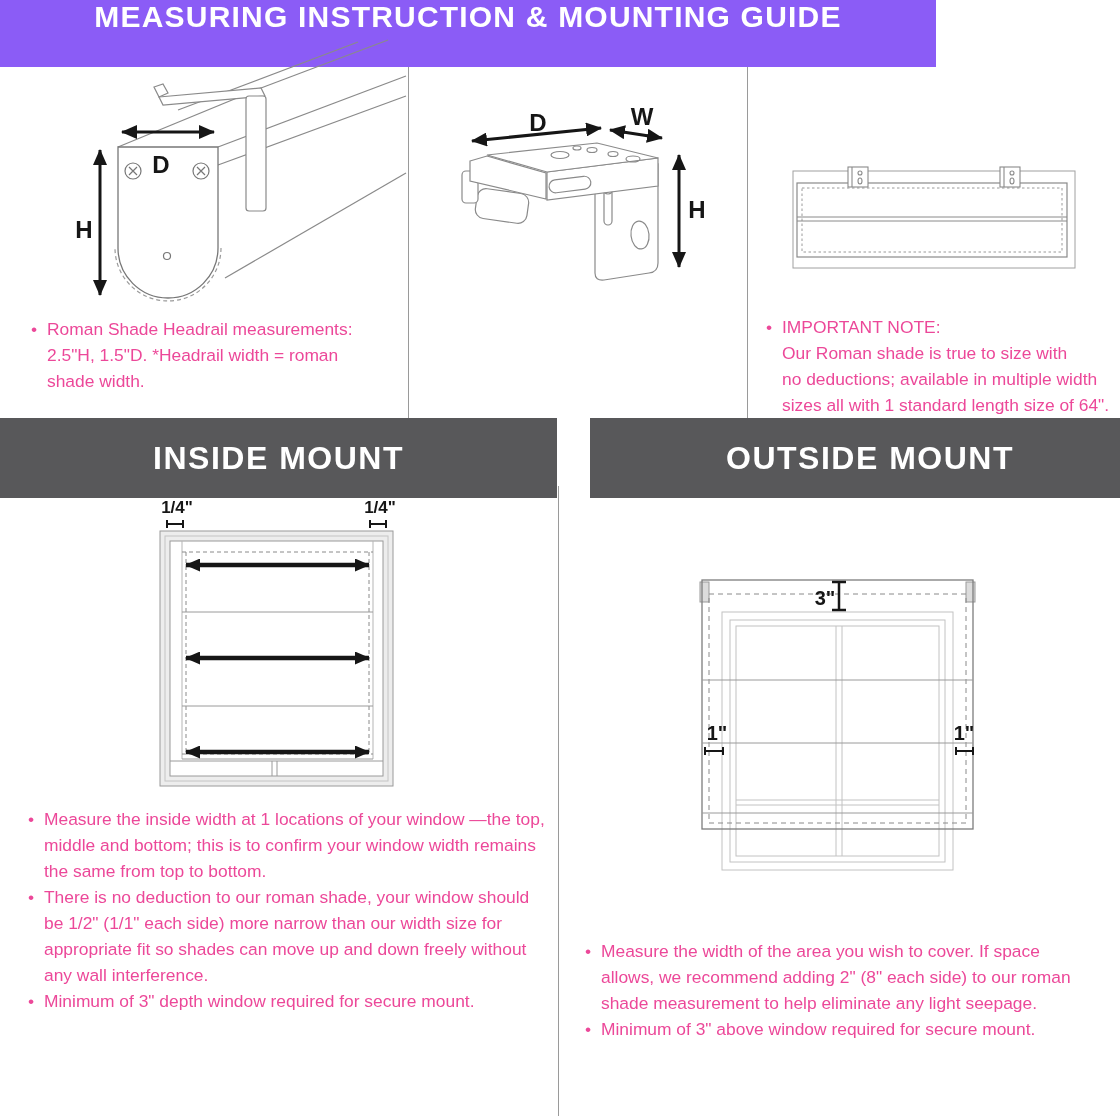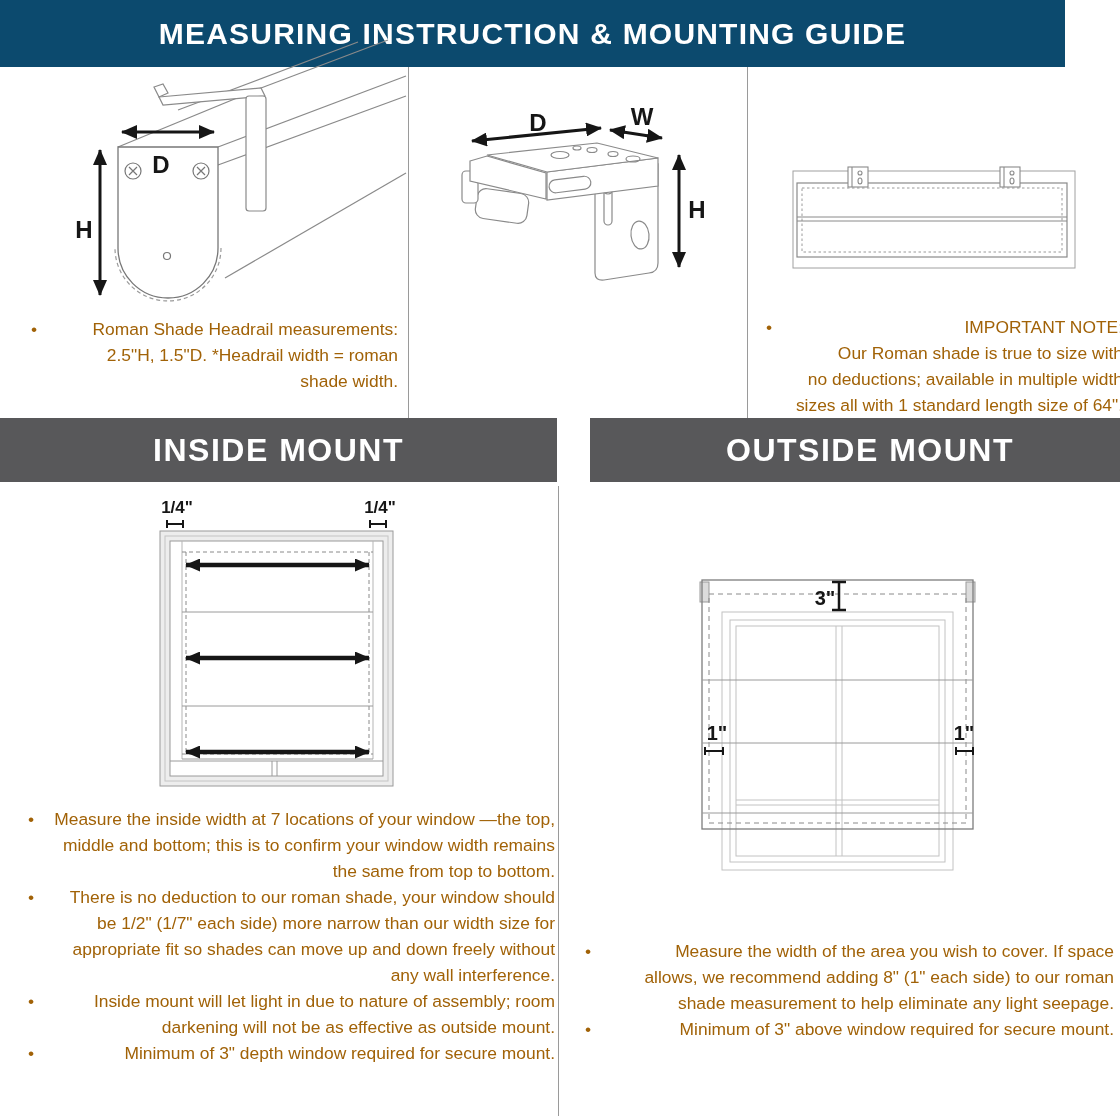--- a/index.html
+++ b/index.html
@@ -1,33 +1,33 @@
 <!DOCTYPE html>
 <html><head>
 <meta charset="utf-8">
 <style>
   html,body { margin:0; padding:0; background:#ffffff; }
   .page {
     position:relative; width:1120px; height:1120px; background:#fff;
     font-family:"Liberation Sans", sans-serif; overflow:hidden;
   }
   .topbar {
-    position:absolute; left:0; top:0; width:1065px; height:67px;
-    background:#0c4a6e; color:#fff; display:flex; align-items:center; justify-content:center;
+    position:absolute; left:0; top:0; width:936px; height:67px;
+    background:#8b5cf6; color:#fff; display:flex; justify-content:center;
     font-weight:bold; font-size:30px; letter-spacing:1.2px;
   }
   .secbar {
-    position:absolute; top:418px; height:64px; background:#58585a; color:#fff;
+    position:absolute; top:418px; height:80px; background:#58585a; color:#fff;
     display:flex; align-items:center; justify-content:center;
     font-weight:bold; font-size:32px; letter-spacing:1.5px;
   }
   .secbar.left  { left:0;   width:557px; }
   .secbar.right { left:560px; width:560px;margin-left:30px; }
   .vdiv { position:absolute; width:1px; background:#9a9a9a; }
-  .note, .blist { position:absolute; color:#a16207; font-size:17.4px; line-height:26px;text-align:right; }
+  .note, .blist { position:absolute; color:#ec4899; font-size:17.4px; line-height:26px; }
   .bullet { position:relative; padding-left:17px; white-space:pre-line; }
   .bullet::before { content:"\2022"; position:absolute; left:1px; top:0; }
   svg { position:absolute; overflow:visible; }
   svg * { vector-effect:none; }
   .dim    { font:bold 24px "Liberation Sans", sans-serif; fill:#161616; }
   .dim-md { font:bold 20px "Liberation Sans", sans-serif; fill:#161616; }
   .dim-sm { font:bold 17px "Liberation Sans", sans-serif; fill:#161616; }
 </style>
 </head>
 <body>
@@ -205,29 +205,27 @@
     </g>
 
     <g stroke="#161616" stroke-width="4.5">
       <line x1="31" y1="68" x2="214" y2="68" marker-start="url(#m4)" marker-end="url(#m4)"></line>
       <line x1="31" y1="161" x2="214" y2="161" marker-start="url(#m4)" marker-end="url(#m4)"></line>
       <line x1="31" y1="255" x2="214" y2="255" marker-start="url(#m4)" marker-end="url(#m4)"></line>
     </g>
   </svg>
 
   <div class="blist" style="left:27px; top:806px; width:528px;">
-    <div class="bullet">Measure the inside width at 7 locations of your window —the top,
+    <div class="bullet">Measure the inside width at 1 locations of your window —the top,
 middle and bottom; this is to confirm your window width remains
 the same from top to bottom.</div>
     <div class="bullet">There is no deduction to our roman shade, your window should
-be 1/2" (1/7" each side) more narrow than our width size for
+be 1/2" (1/1" each side) more narrow than our width size for
 appropriate fit so shades can move up and down freely without
 any wall interference.</div>
-    <div class="bullet">Inside mount will let light in due to nature of assembly; room
-darkening will not be as effective as outside mount.</div>
     <div class="bullet">Minimum of 3" depth window required for secure mount.</div>
   </div>
 
   <svg style="left:660px; top:562px;" width="340" height="346" viewBox="0 0 340 346">
 
     <g stroke="#c2c2c2" stroke-width="1" fill="none">
       <rect x="62" y="50" width="231" height="258"></rect>
       <rect x="70" y="58" width="215" height="242"></rect>
       <rect x="76" y="64" width="203" height="230"></rect>
       <line x1="176" y1="64" x2="176" y2="294"></line>
@@ -252,19 +250,19 @@
     <text class="dim-md" x="57" y="178" text-anchor="middle">1"</text>
     <text class="dim-md" x="304" y="178" text-anchor="middle">1"</text>
     <g stroke="#161616" stroke-width="2" fill="none">
       <path d="M45,185 V193 M45,189 H63 M63,185 V193"></path>
       <path d="M296,185 V193 M296,189 H313 M313,185 V193"></path>
     </g>
   </svg>
 
   <div class="blist" style="left:584px; top:938px; width:530px;">
     <div class="bullet">Measure the width of the area you wish to cover. If space
-allows, we recommend adding 8" (1" each side) to our roman
+allows, we recommend adding 2" (8" each side) to our roman
 shade measurement to help eliminate any light seepage.
 </div>
     <div class="bullet">Minimum of 3" above window required for secure mount.</div>
   </div>
 
 </div>
 
 </body></html>

